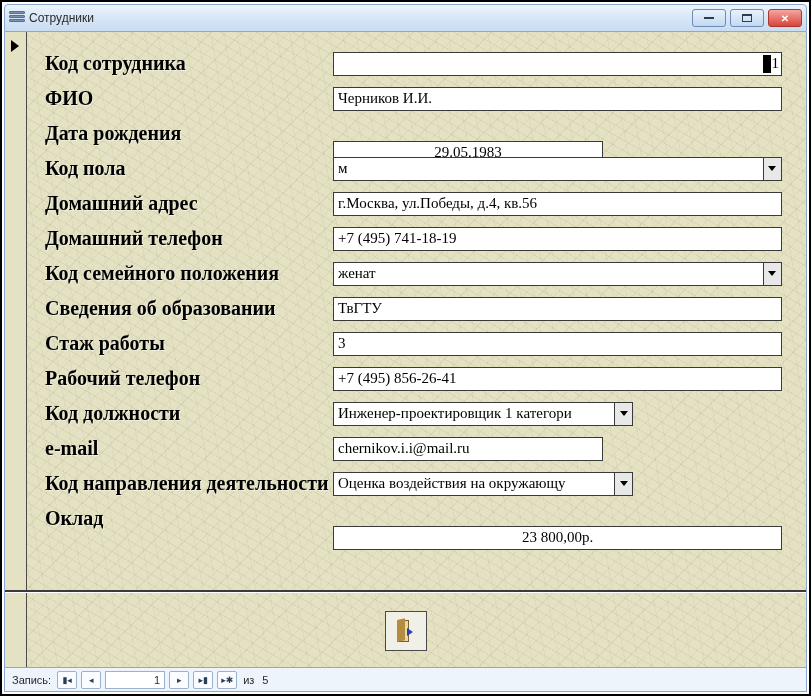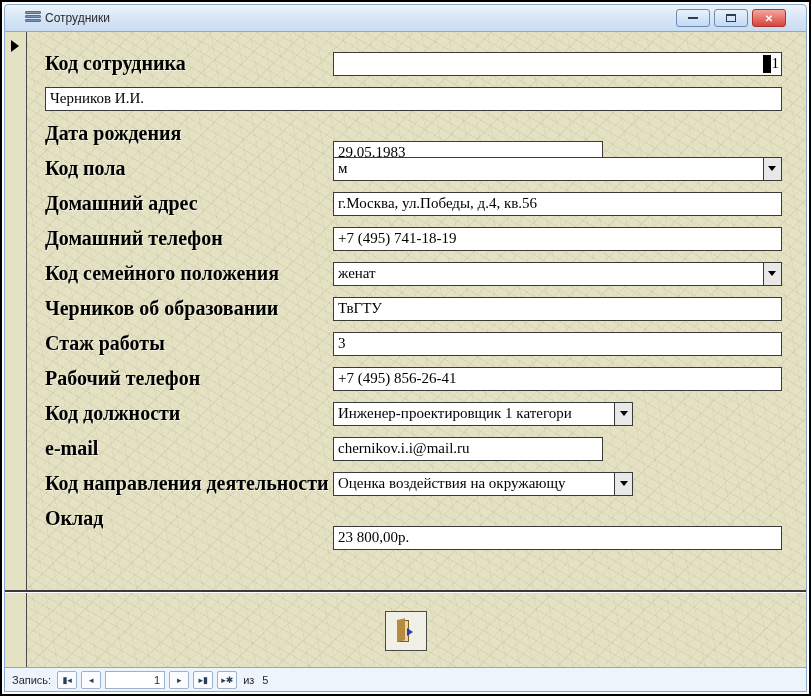--- a/index.html
+++ b/index.html
@@ -24,21 +24,21 @@
       display: flex;
       flex-direction: column;
     }
     .titlebar {
       height: 28px;
       background: linear-gradient(to bottom, #eef4fb 0%, #d7e6f6 50%, #c9dcf1 100%);
       border: 1px solid #8ba9cf;
       border-radius: 4px 4px 0 0;
       display: flex;
       align-items: center;
-      padding: 0 20px;
+      padding: 0 4px;
       gap: 4px;
     }
     .title-icon {
       width: 16px; height: 14px;
       display: flex; flex-direction: column;
     }
     .title-icon .bar { height: 3px; background: #7a93b3; margin-bottom: 1px; border: 1px solid #5a6f8e; border-radius: 1px; box-sizing: border-box; }
     .title-text { color: #2a2a2a; font-family: "Segoe UI", Tahoma, sans-serif; font-size: 12px; }
     .titlebar-spacer { flex: 1; }
     .winbtn {
@@ -114,21 +114,21 @@
     .inp {
       width: 100%;
       height: 24px;
       background: #fff;
       border: 1px solid #3a3a3a;
       font-family: "Times New Roman", serif;
       font-size: 15px;
       padding: 1px 4px;
       outline: none;
     }
-    .inp.ralign { text-align: left; margin-top: 38px; }
+    .inp.ralign { text-align: center; margin-top: 38px; }
     .inp.short { width: 270px; }
     .combo {
       display: flex;
       width: 100%;
     }
     .combo.med { width: 300px; align-items: center; }
     .combo .inp { border-right: none; }
     .combo .dd {
       width: 20px; height: 24px;
       background: #e8e8e8;
@@ -254,20 +254,21 @@
           <div class="row">
             <div class="lbl">Код сотрудника</div>
             <div class="ctrl">
               <div class="inp-code">
                 <div class="cursorblk"></div>
                 <div class="val">1</div>
               </div>
             </div>
           </div>
           <div class="row">
+            <div class="lbl">ФИО</div>
             <div class="ctrl">
                 <input class="inp" value="Черников И.И." style="">
               </div>
           </div>
           <div class="row">
             <div class="lbl">Дата рождения</div>
             <div class="ctrl">
                 <input class="inp ralign short" value="29.05.1983" style="">
               </div>
           </div>
@@ -299,21 +300,21 @@
             <div class="ctrl">
               <div class="combo">
                 <input class="inp" value="женат" style="">
                 <div class="dd">
                     <div class="tri2"></div>
                   </div>
               </div>
             </div>
           </div>
           <div class="row">
-            <div class="lbl">Черников об образовании</div>
+            <div class="lbl">Сведения об образовании</div>
             <div class="ctrl">
                 <input class="inp" value="ТвГТУ" style="">
               </div>
           </div>
           <div class="row">
             <div class="lbl">Стаж работы</div>
             <div class="ctrl">
                 <input class="inp" value="3" style="">
               </div>
           </div>

